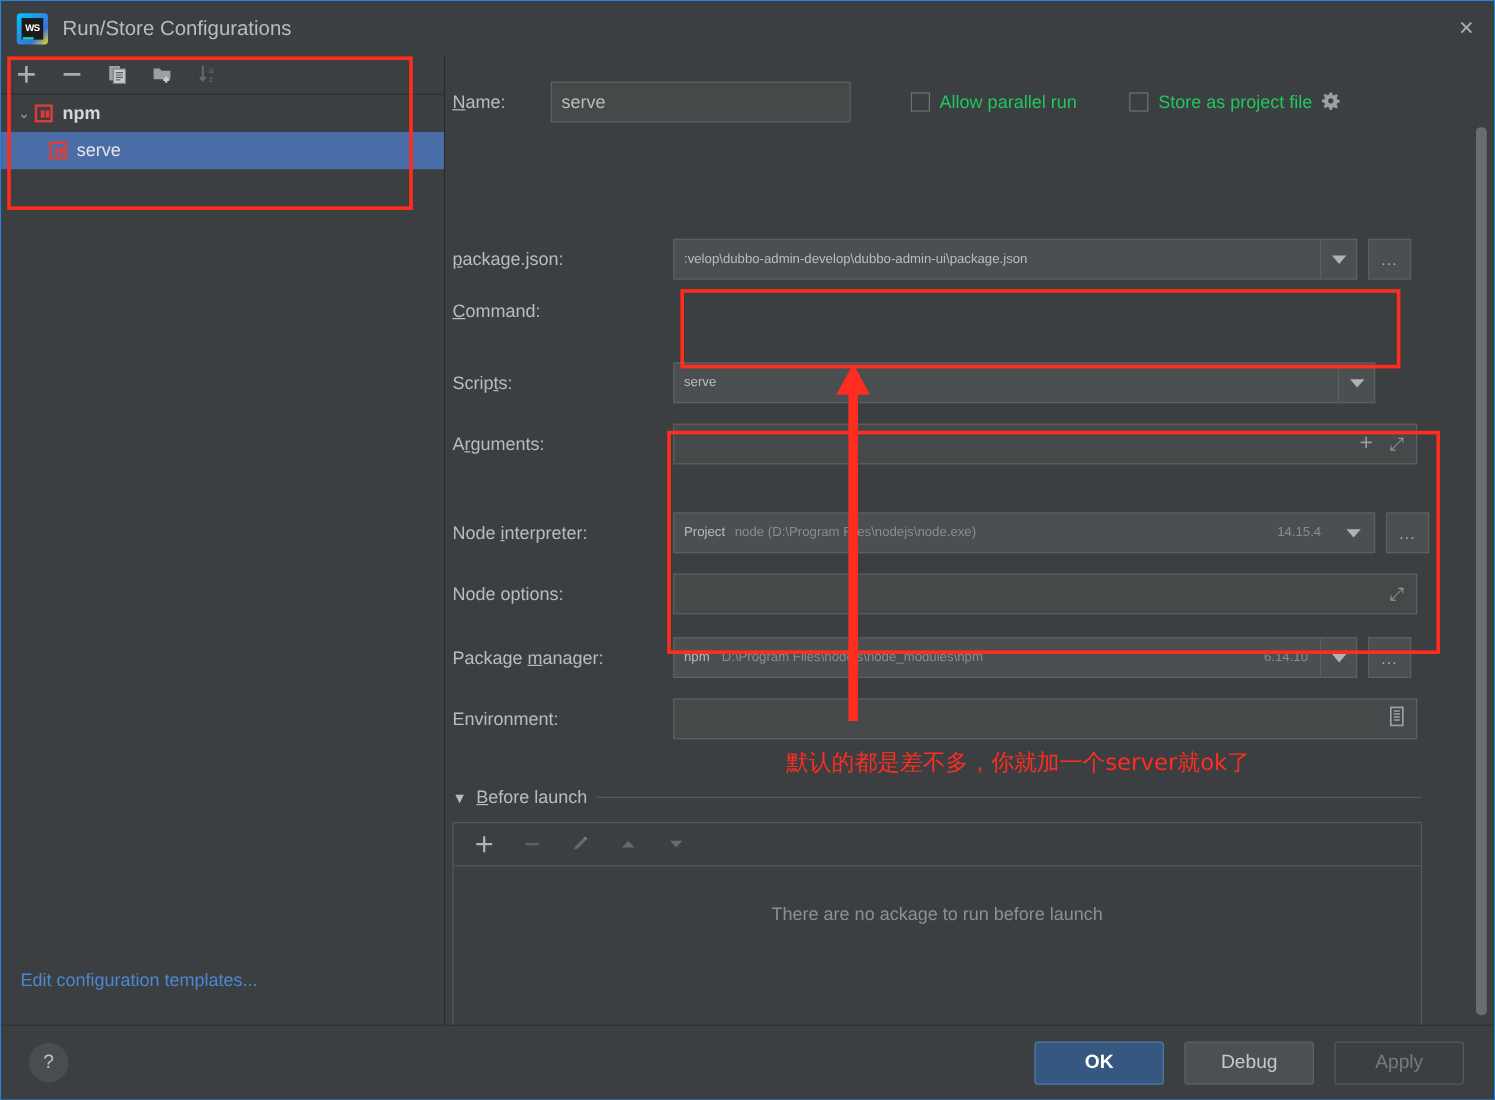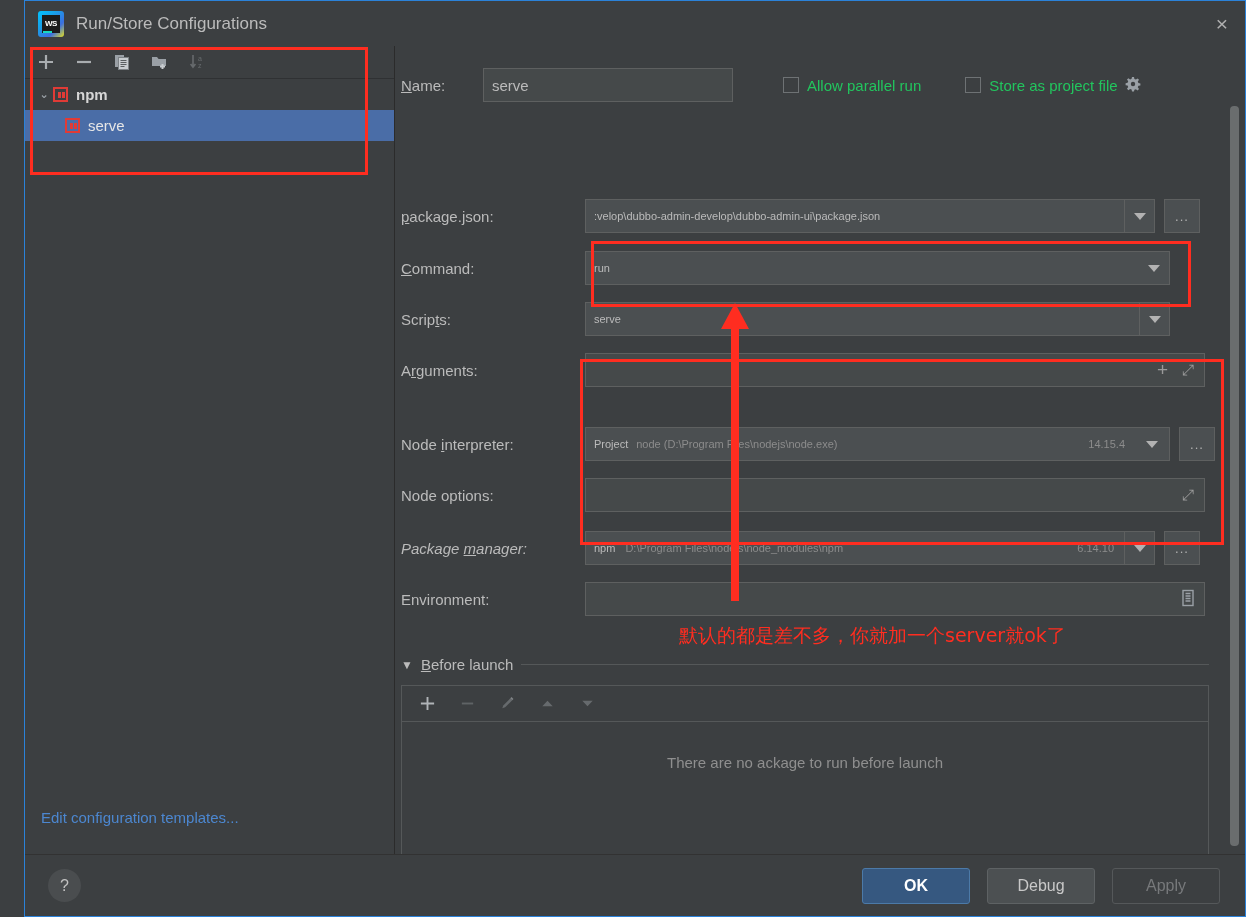--- a/index.html
+++ b/index.html
@@ -6,21 +6,21 @@
   html, body {
     width: 1246px; height: 917px;
     background: #3c3f41;
     font-family: "Liberation Sans", "DejaVu Sans", sans-serif;
     overflow: hidden;
   }
   .window {
     position: absolute; inset: 0;
     background: #3c3f41;
     border: 1px solid #2b82d9;
-    display: flex; flex-direction: column; margin-left: 24px;
+    display: flex; flex-direction: column;
   }
 
   
   .titlebar {
     height: 45px; flex: 0 0 45px;
     background: #3c3f41;
     display: flex; align-items: center;
     position: relative;
   }
   .ws-logo {
@@ -311,26 +311,20 @@
           <span class="val">:velop\dubbo-admin-develop\dubbo-admin-ui\package.json</span>
           <span class="arrowbox">
               <i class="arrow-down"></i>
             </span>
         </div>
         <div class="dots-btn" style="margin-left:9px;">...</div>
       </div>
 
       <div class="row" style="position:absolute; left:0; top:205px; width:100%;">
         <div class="lbl" style="width:184px; margin-left:6px;"><span class="u">C</span>ommand:</div>
-        <div class="combo" style="width:585px;">
-          <span class="val">run</span>
-          <span class="arrowbox" style="border-left:none;">
-              <i class="arrow-down"></i>
-            </span>
-        </div>
       </div>
 
       <div class="row" style="position:absolute; left:0; top:256px; width:100%;">
         <div class="lbl" style="width:184px; margin-left:6px;">Scrip<span class="u">t</span>s:</div>
         <div class="combo" style="width:585px;">
           <span class="val">serve</span>
           <span class="arrowbox">
               <i class="arrow-down"></i>
             </span>
         </div>
@@ -363,21 +357,21 @@
 
       <div class="row" style="position:absolute; left:0; top:432px; width:100%;">
         <div class="lbl" style="width:184px; margin-left:6px;">Node options:</div>
         <div class="field" style="width:620px; justify-content:flex-end; padding-right:10px;">
           <span style="flex:1"></span>
           <span class="expand-ico">⤢</span>
         </div>
       </div>
 
       <div class="row" style="position:absolute; left:0; top:485px; width:100%;">
-        <div class="lbl" style="width:184px; margin-left:6px;font-style:italic;">Package <span class="u">m</span>anager:</div>
+        <div class="lbl" style="width:184px; margin-left:6px;">Package <span class="u">m</span>anager:</div>
         <div class="combo" style="width:570px;">
           <span class="val" style="display:flex; align-items:center; gap:10px;">
             <span>npm</span>
             <span class="sub">D:\Program Files\nodejs\node_modules\npm</span>
             <span style="flex:1"></span>
             <span class="ver">6.14.10</span>
           </span>
           <span class="arrowbox">
               <i class="arrow-down"></i>
             </span>

